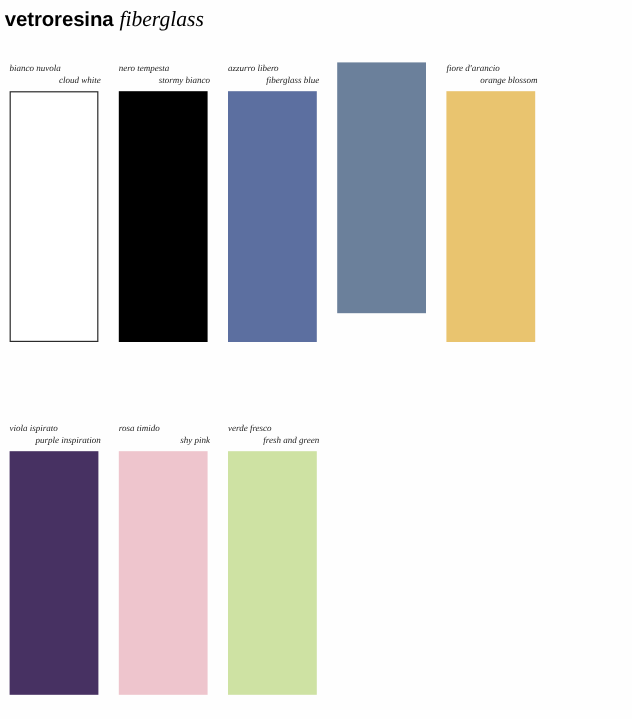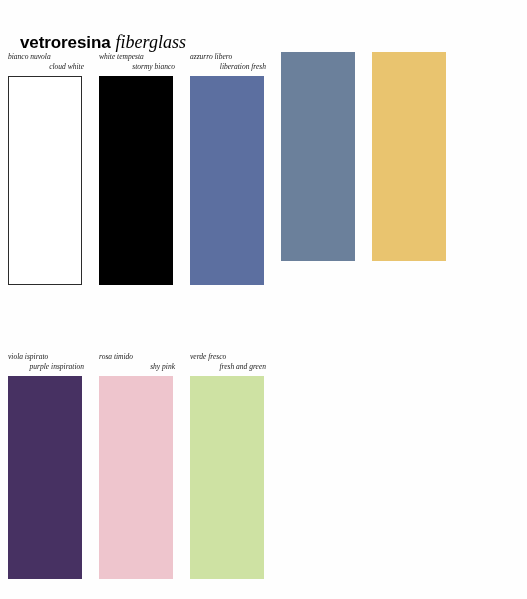--- a/index.html
+++ b/index.html
@@ -11,26 +11,25 @@
     height: 599px;
     background: #fefefe;
     font-family: "Liberation Sans", sans-serif;
     overflow: hidden;
     position: relative;
   }
 
   
   .title-bar {
     position: absolute;
-    left: 20px;
+    left: 4px;
     top: 6px;
     width: 500px;
     height: 26px;
     white-space: nowrap;
-    margin-top: 26px;
   }
   .title-main {
     font-family: "Liberation Sans", sans-serif;
     font-weight: bold;
     font-size: 17px;
     color: #000000;
     letter-spacing: -0.1px;
   }
   .title-sub {
     font-family: "Liberation Serif", serif;
@@ -97,36 +96,40 @@
 <div class="row" id="row-1">
     <div class="swatch-cell">
       <div class="swatch-labels">
         <span class="label-it">bianco nuvola</span>
         <span class="label-en">cloud white</span>
       </div>
       <div class="swatch-chip bordered" style="background: rgb(255, 255, 255);"></div>
     </div>
     <div class="swatch-cell">
       <div class="swatch-labels">
-        <span class="label-it">white tempesta</span>
+        <span class="label-it">nero tempesta</span>
         <span class="label-en">stormy bianco</span>
       </div>
       <div class="swatch-chip" style="background: rgb(0, 0, 0);"></div>
     </div>
     <div class="swatch-cell">
       <div class="swatch-labels">
         <span class="label-it">azzurro libero</span>
-        <span class="label-en">liberation fresh</span>
+        <span class="label-en">fiberglass blue</span>
       </div>
       <div class="swatch-chip" style="background: rgb(92, 111, 160);"></div>
     </div>
     <div class="swatch-cell">
       <div class="swatch-chip" style="background: rgb(107, 128, 155);"></div>
     </div>
     <div class="swatch-cell">
+      <div class="swatch-labels">
+        <span class="label-it">fiore d'arancio</span>
+        <span class="label-en">orange blossom</span>
+      </div>
       <div class="swatch-chip" style="background: rgb(233, 196, 111);"></div>
     </div>
   </div>
 
 <div class="row" id="row-2">
     <div class="swatch-cell">
       <div class="swatch-labels">
         <span class="label-it">viola ispirato</span>
         <span class="label-en">purple inspiration</span>
       </div>

